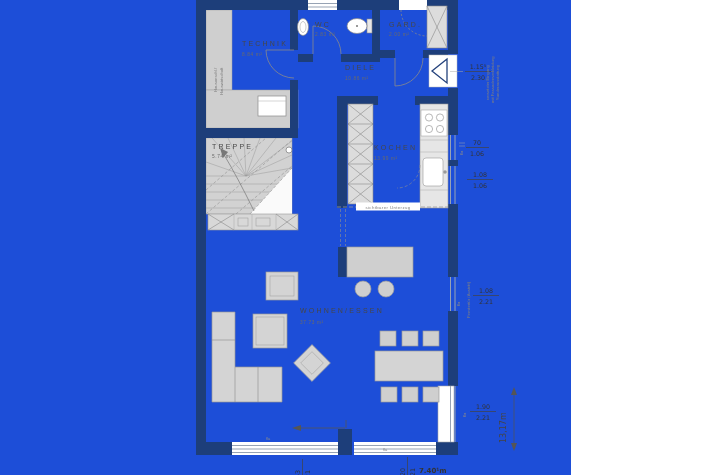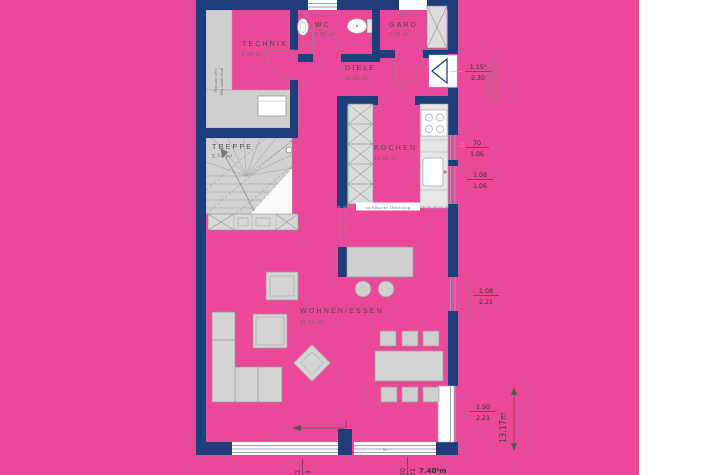--- a/index.html
+++ b/index.html
@@ -1,16 +1,16 @@
 <!DOCTYPE html>
 <html><head>
 <meta charset="utf-8">
 <style>
   html,body{margin:0;padding:0;background:#fff;}
-  .canvas{position:relative;width:639px;height:475px;background:#ec4899;overflow:hidden;
+  .canvas{position:relative;width:571px;height:475px;background:#1d4ed8;overflow:hidden;
           font-family:"Liberation Sans",sans-serif;}
   svg{display:block;}
   .wall{fill:#1d3e7a;}
   .grayzone{fill:#cfcfcf;stroke:#a0a0a0;stroke-width:.5;}
   .furn{fill:#d4d4d4;stroke:#9a9a9a;stroke-width:.7;}
   .furn2{fill:#cfcfcf;stroke:#9a9a9a;stroke-width:.7;}
   .fixt{fill:#ffffff;stroke:#8a8a8a;stroke-width:.7;}
   .hatchbox{fill:#dcdcdc;stroke:#8a8a8a;stroke-width:.6;}
   .hline{stroke:#8a8a8a;stroke-width:.6;fill:none;}
   .door{stroke:#8a8a8a;stroke-width:.8;fill:none;}

